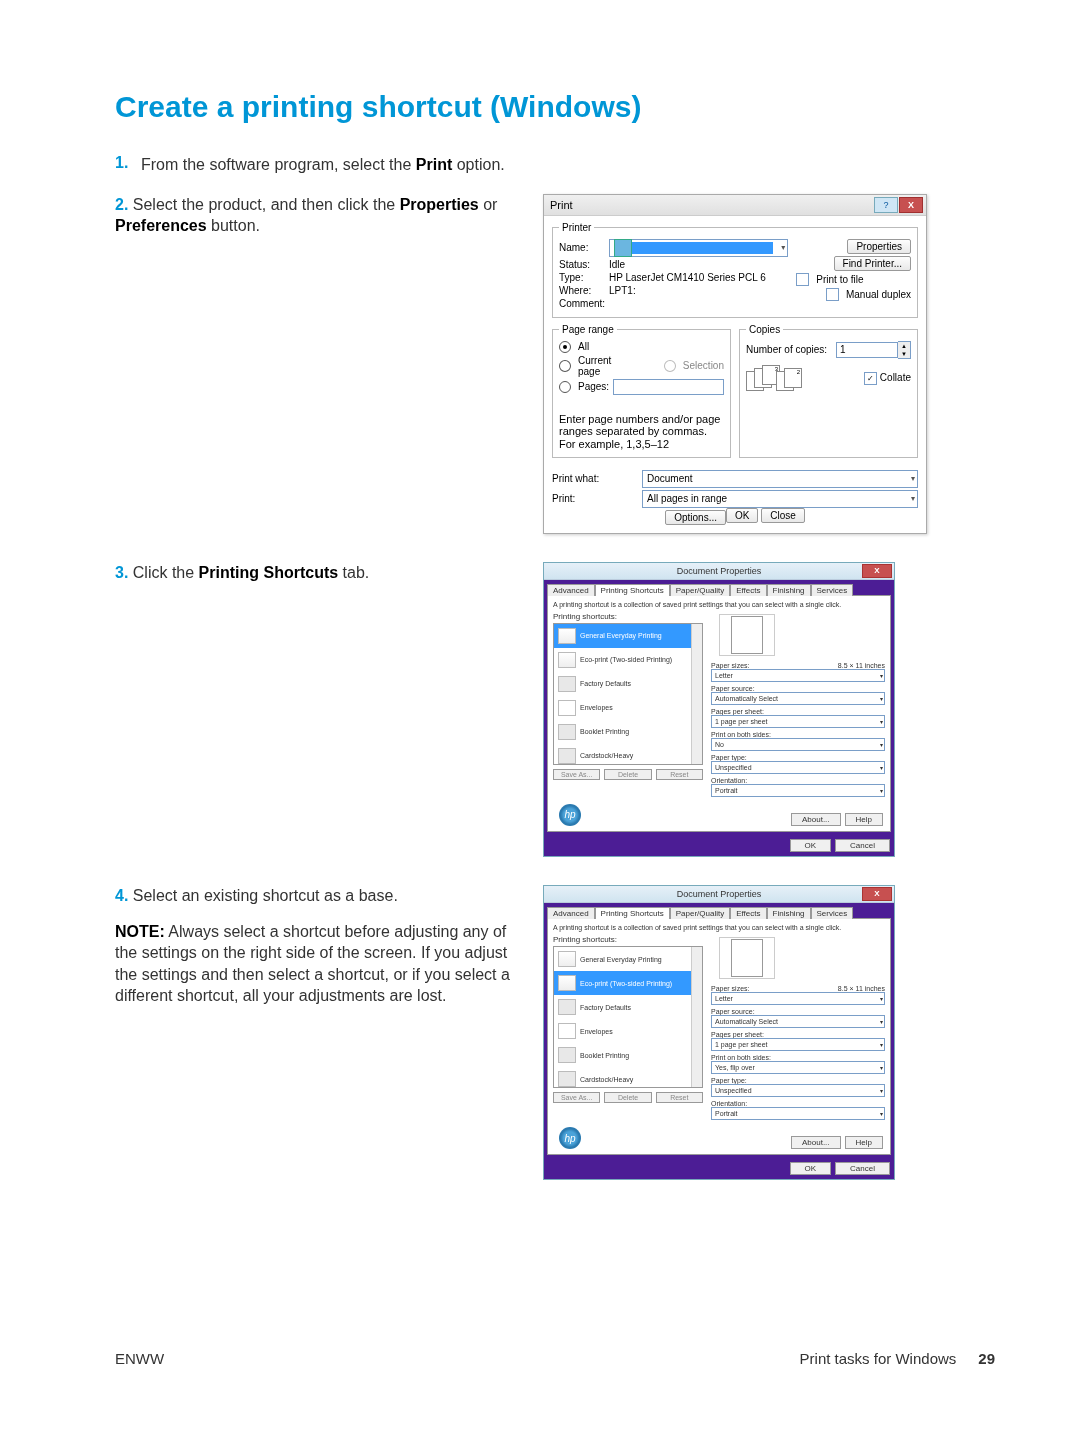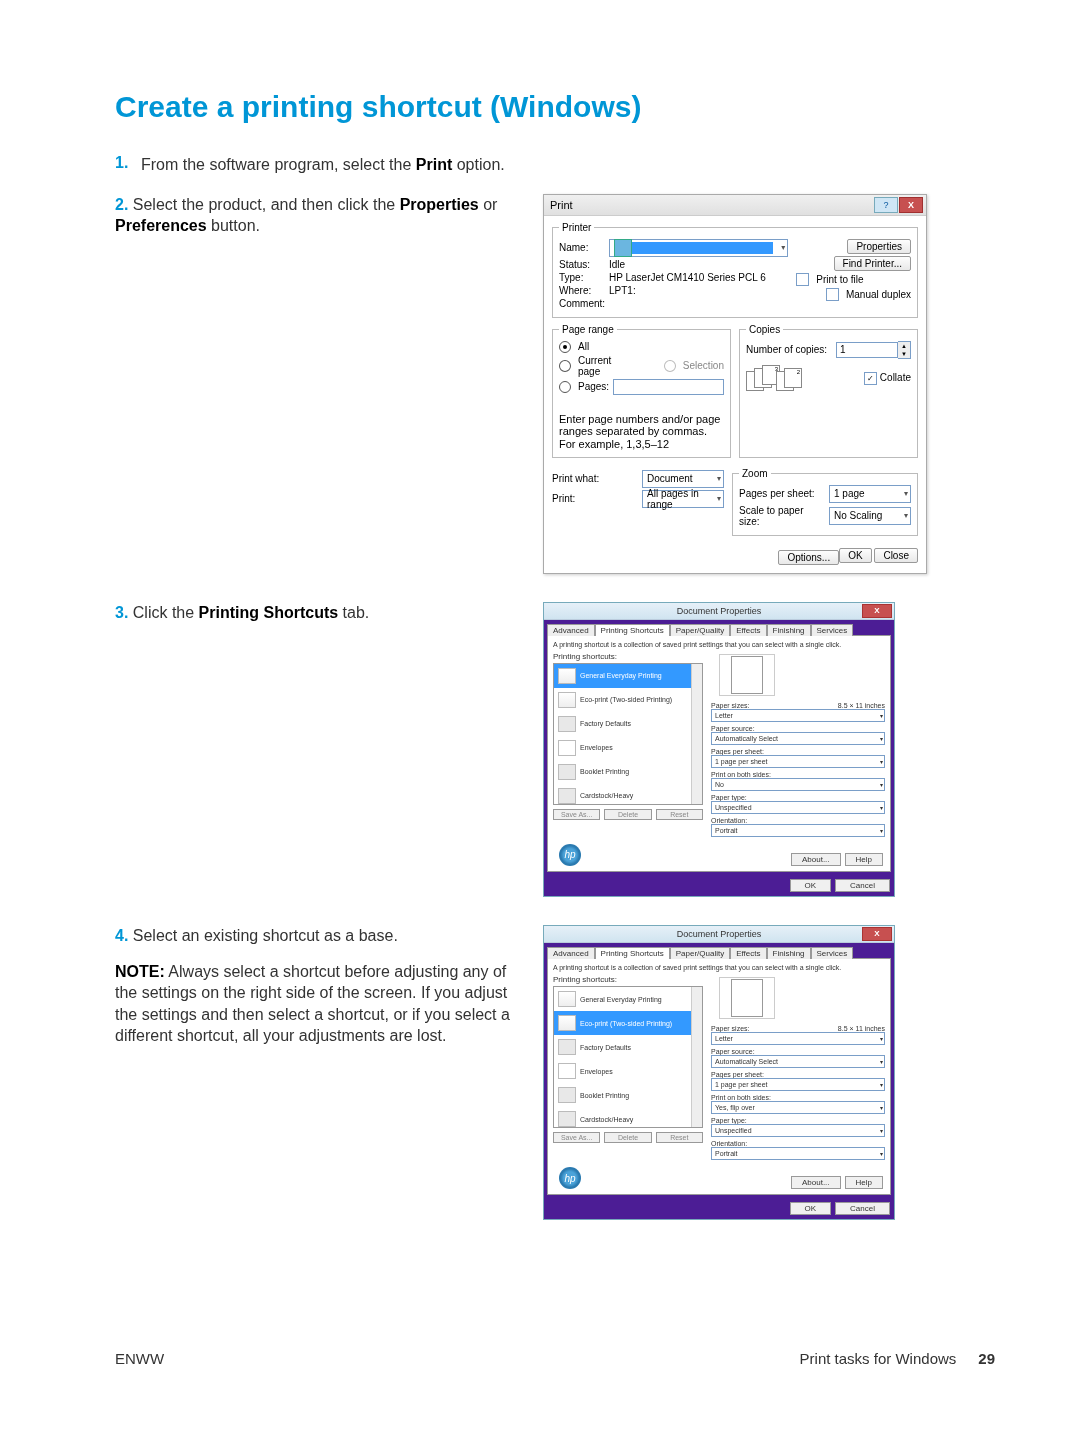--- a/index.html
+++ b/index.html
@@ -41,21 +41,21 @@
 .combo-long { flex:1; border:1px solid #7a9ec8; height:16px; display:flex; align-items:center; background:#fff; position:relative; padding-left:4px; }
 .combo-long::after { content:"▾"; position:absolute; right:2px; font-size:8px; color:#555; }
 .combo-highlight { background:#3399ff; flex:1; height:12px; margin-right:14px; }
 .printer-icon { width:16px; height:16px; background:#6bb6e0; border:1px solid #3a8; }
 .spinner { display:flex; align-items:center; }
 .spinner .txt { width:54px; }
 .spinner-arrows { width:12px; height:16px; border:1px solid #7a9ec8; border-left:none; display:flex; flex-direction:column; font-size:6px; }
 .spinner-arrows span { flex:1; display:flex; align-items:center; justify-content:center; background:#eee; }
 .collate-glyph { width:40px; height:28px; position:relative; }
 .collate-glyph .sheet { position:absolute; width:14px; height:18px; border:1px solid #888; background:#fff; font-size:6px; display:flex; align-items:flex-start; justify-content:flex-end; padding:0 1px; }
-.bottom-row { display:flex; justify-content:flex-end; margin-top:8px; }
+.bottom-row { display:flex; justify-content:center; margin-top:0; }
 .pages-hint { font-size:11px; line-height:1.15; margin-top:18px; }
 .gray { color:#888; }
 
 
 .pdlg { width:350px; border:1px solid #7ab; background:#4c1d95; font-size:8px; font-family:Tahoma,Arial,sans-serif; }
 .pdlg-title { height:16px; display:flex; align-items:center; justify-content:center; background:linear-gradient(#e6f0f8,#d0e4f0); font-size:9px; position:relative; border-bottom:1px solid #bcd; }
 .pdlg-title .close2 { position:absolute; right:2px; top:1px; width:28px; height:12px; background:#c75050; color:#fff; display:flex; align-items:center; justify-content:center; font-size:8px; font-weight:bold; border:1px solid #a33; }
 .ptabs { display:flex; padding:3px 3px 0 3px; gap:0; font-size:8px; }
 .ptab { border:1px solid #999; border-bottom:none; padding:1px 5px; background:#eee; position:relative; top:1px; }
 .ptab.active { background:#fff; z-index:1; }
@@ -224,35 +224,20 @@
                       <span>Document</span>
                     </div>
                   </div>
                 <div class="row">
                     <span class="lbl2">Print:</span>
                     <div class="select" style="flex:1">
                       <span>All pages in range</span>
                     </div>
                   </div>
               </div>
-              <fieldset style="flex:1">
-                <legend>Zoom</legend>
-                <div class="row">
-                    <span class="lbl2">Pages per sheet:</span>
-                    <div class="select" style="flex:1">
-                      <span>1 page</span>
-                    </div>
-                  </div>
-                <div class="row">
-                    <span class="lbl2">Scale to paper size:</span>
-                    <div class="select" style="flex:1">
-                      <span>No Scaling</span>
-                    </div>
-                  </div>
-              </fieldset>
             </div>
             <div class="bottom-row">
               <span class="btn">Options...</span>
               <span>
                 <span class="btn">OK</span>
                 <span class="btn">Close</span>
               </span>
             </div>
           </div>
         </div>

